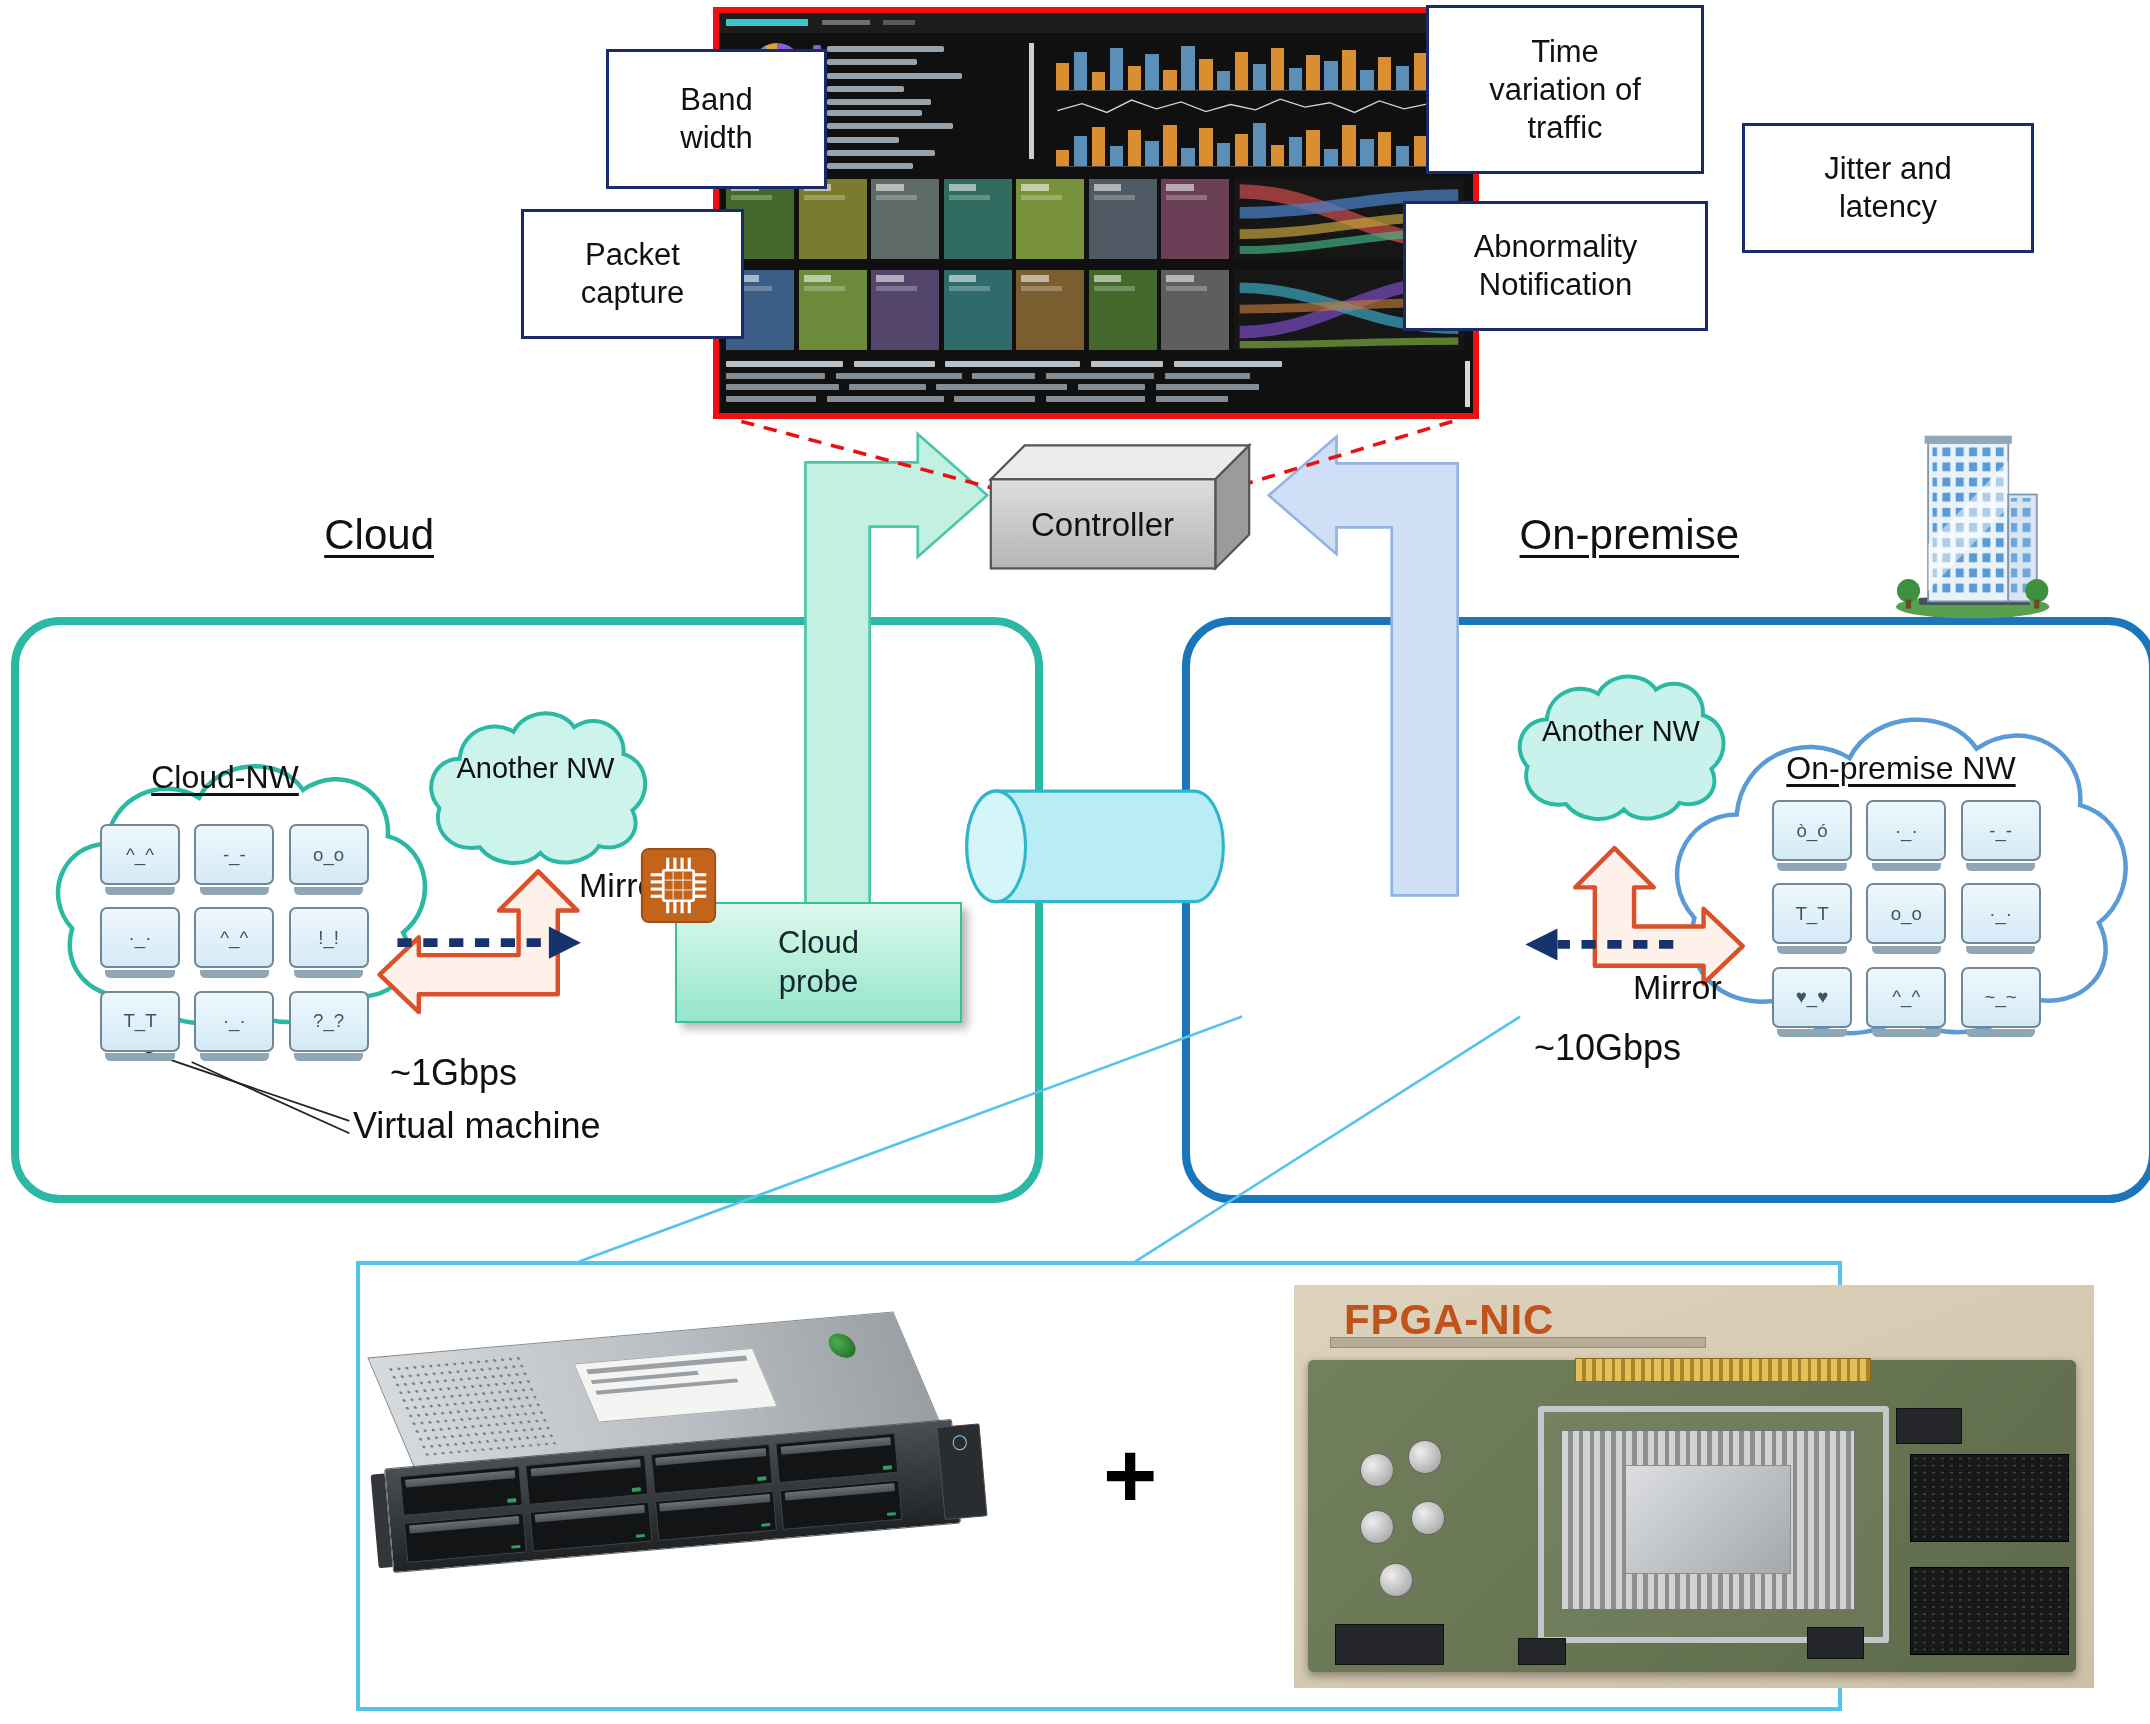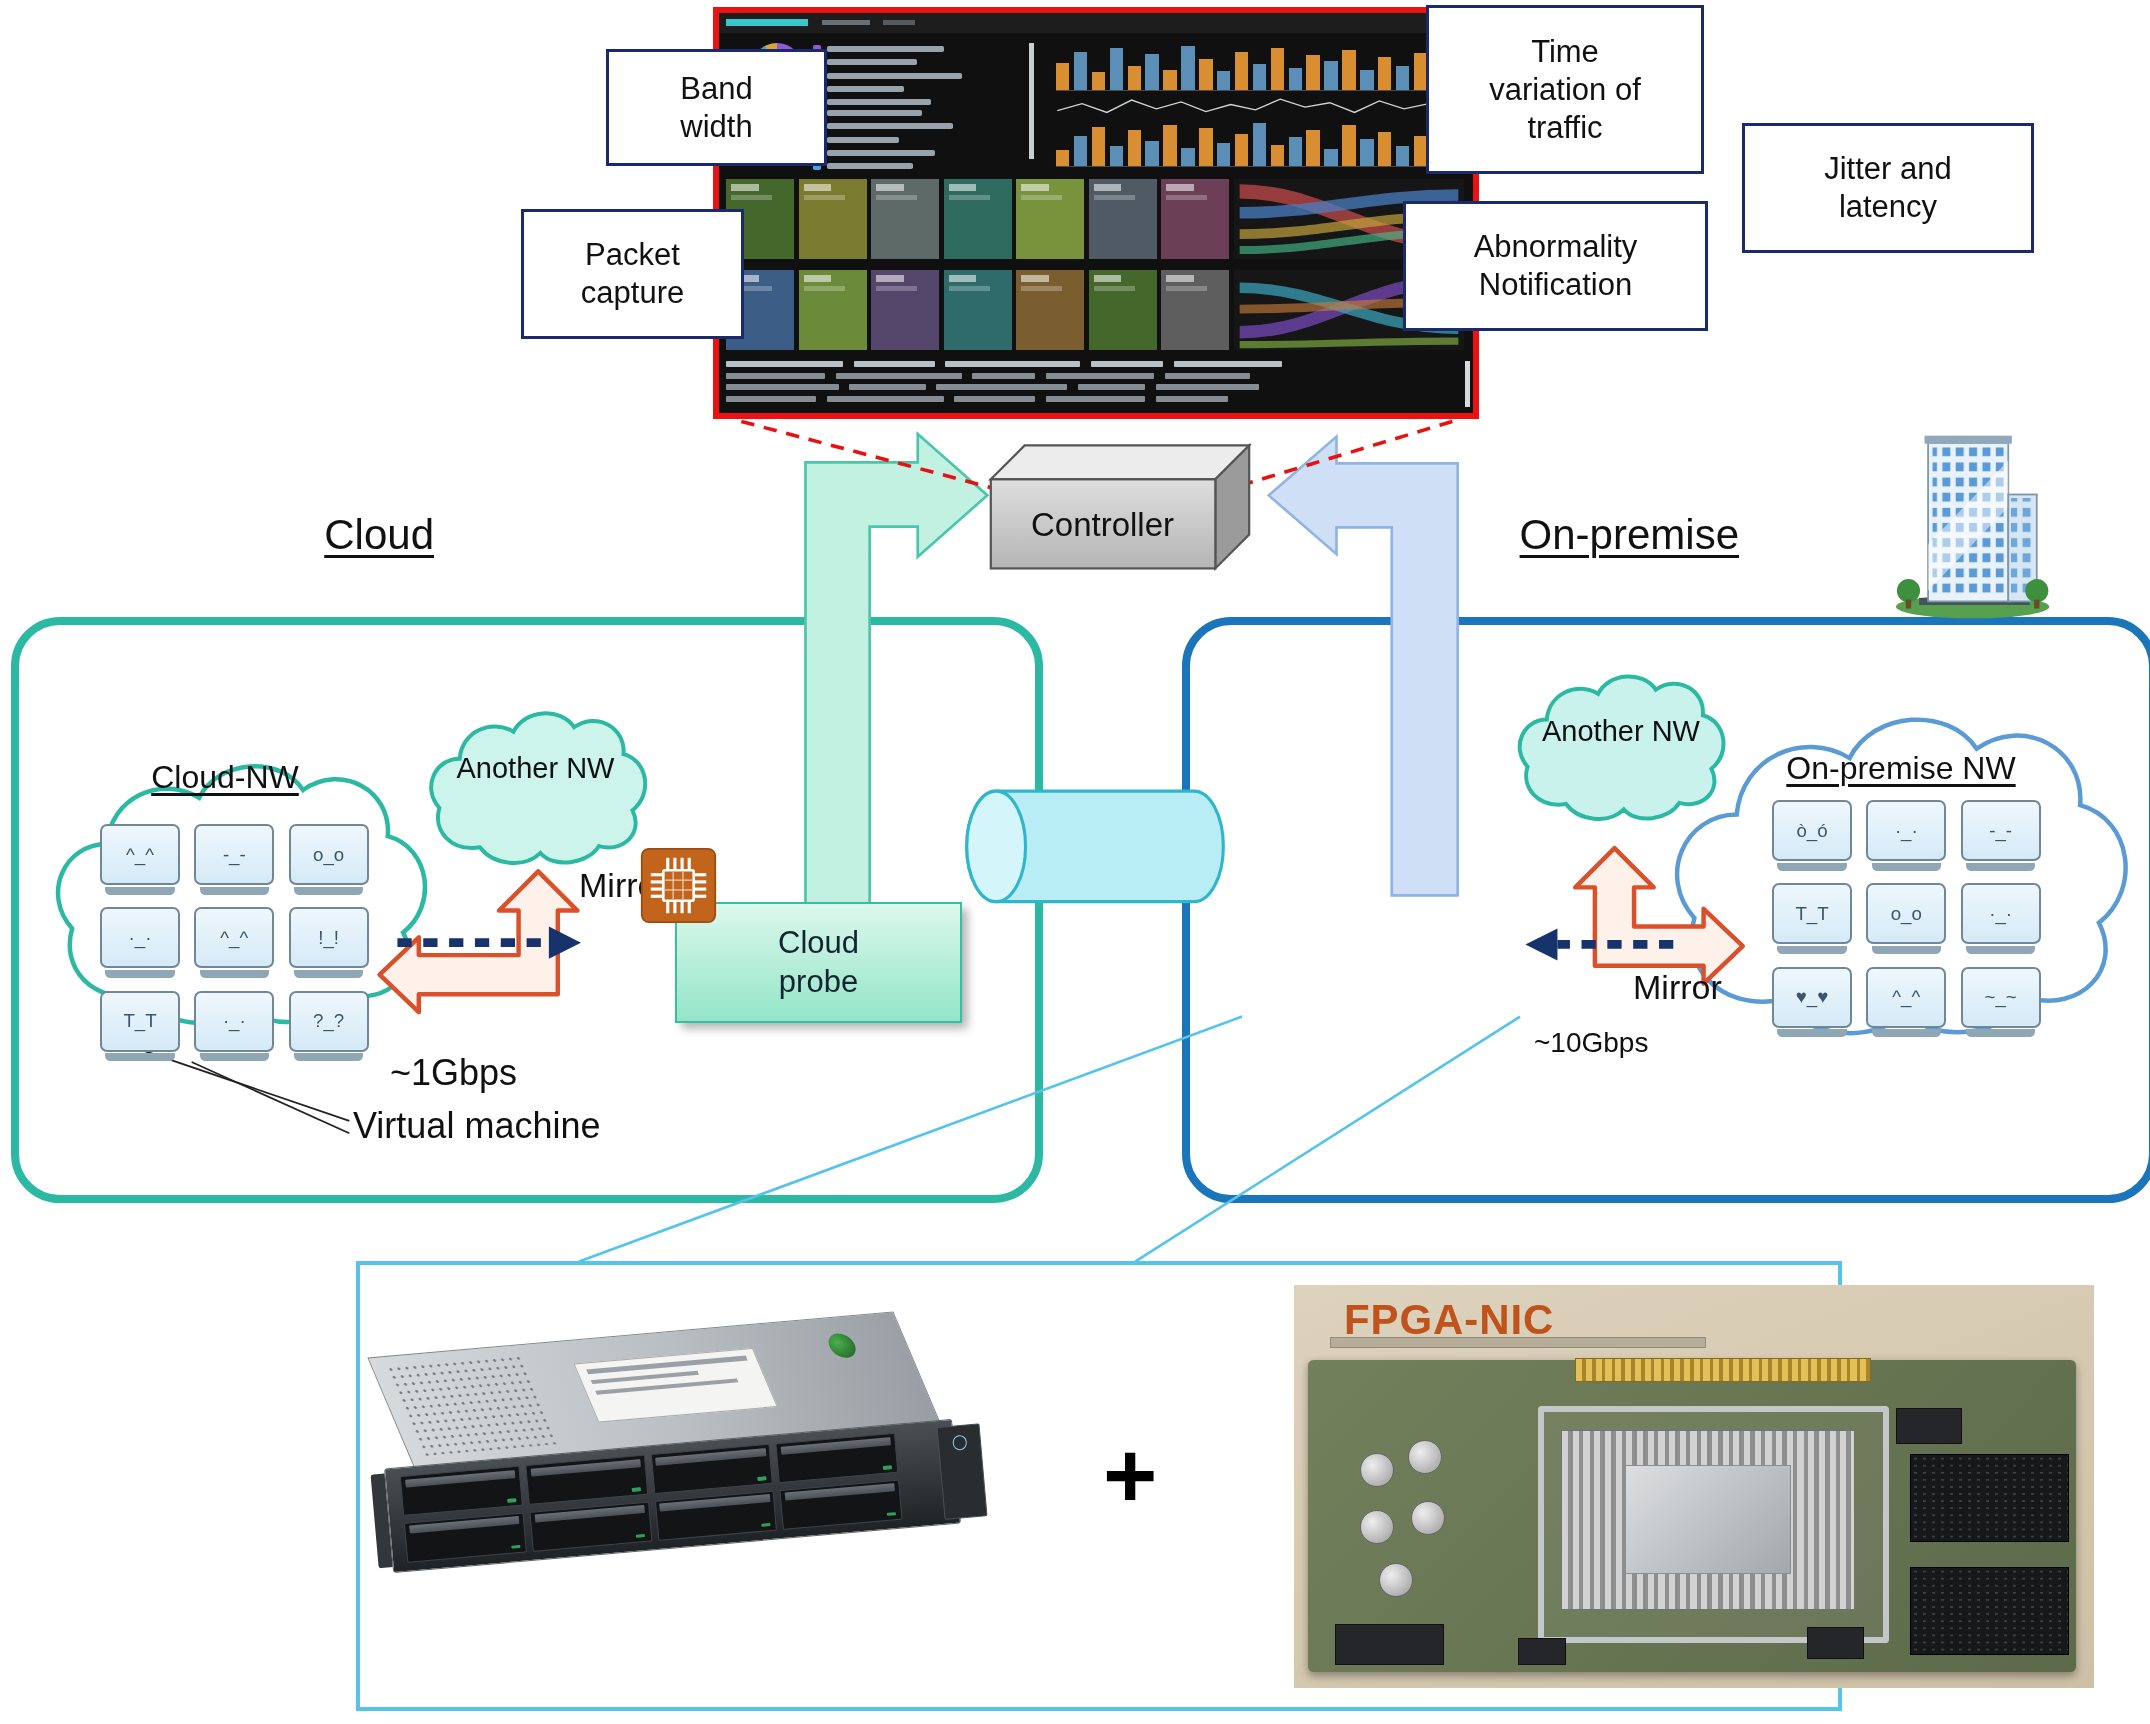--- a/index.html
+++ b/index.html
@@ -47,21 +47,21 @@
   .trow:first-child i{background:#b9c1c7;}
   .tscroll{position:absolute;right:2.7px;top:348px;width:5.3px;height:46px;background:#d6dade;}
 
   
   .callout{position:absolute;background:#fff;border:3.6px solid #1b2a6b;display:flex;align-items:center;
            justify-content:center;text-align:center;font-size:31px;line-height:1.22;color:#111;
            z-index:7;padding:3.6px 9px;box-sizing:border-box;}
   .callout span{display:block;}
   #co-traffic{left:254px;top:123px;width:242px;height:130px;}
   #co-traffic span{max-width:125px;}
-  #co-band{left:606px;top:49px;width:221px;height:117px;}
+  #co-band{left:606px;top:49px;width:221px;height:140px;}
   #co-band span{max-width:107px;}
   #co-packet{left:521px;top:209px;width:223px;height:130px;}
   #co-packet span{max-width:129px;}
   #co-time{left:1426px;top:5.3px;width:278px;height:169px;}
   #co-time span{max-width:192px;}
   #co-abn{left:1403px;top:201px;width:305px;height:130px;}
   #co-abn span{max-width:205px;}
   #co-jitter{left:1742px;top:123px;width:292px;height:130px;}
   #co-jitter span{max-width:169px;}
 
@@ -79,21 +79,21 @@
 
   
   .lbl{position:absolute;z-index:7;color:#111;}
   #lbl-cloudnw{left:118px;top:759px;width:214px;text-align:center;font-size:32px;text-decoration:underline;text-underline-offset:5.3px;}
   #lbl-anothernw-cloud{left:444px;top:750px;width:183px;text-align:center;font-size:29px;line-height:1.25;}
   #lbl-anothernw-onprem{left:1534px;top:713px;width:174px;text-align:center;font-size:29px;line-height:1.25;}
   #lbl-onpremnw{left:1754px;top:750px;width:294px;text-align:center;font-size:32px;text-decoration:underline;text-underline-offset:5.3px;}
   #lbl-mirror-cloud{left:579px;top:866px;font-size:34px;}
   #lbl-mirror-onprem{left:1633px;top:968px;font-size:34px;}
   #lbl-rate-cloud{left:390px;top:1052px;font-size:36px;text-align:right;}
-  #lbl-rate-onprem{left:1534px;top:1027px;font-size:28px;}
+  #lbl-rate-onprem{left:1534px;top:1027px;font-size:36px;}
   #lbl-vm{left:353px;top:1105px;font-size:36px;}
 
   
   .vm-grid{position:absolute;display:grid;grid-template-columns:repeat(3,80px);gap:12.5px 14.3px;z-index:6;}
   #vmgrid-cloud{left:100px;top:824px;}
   #vmgrid-onprem{left:1772px;top:800px;}
   .vm{width:80px;}
   .vm-screen{height:57px;border:2.7px solid #70879a;border-radius:7.1px;
              background:linear-gradient(180deg,#eef7fd,#d5eaf6);display:flex;align-items:center;
              justify-content:center;font-size:18.7px;font-weight:normal;color:#3b5668;}

